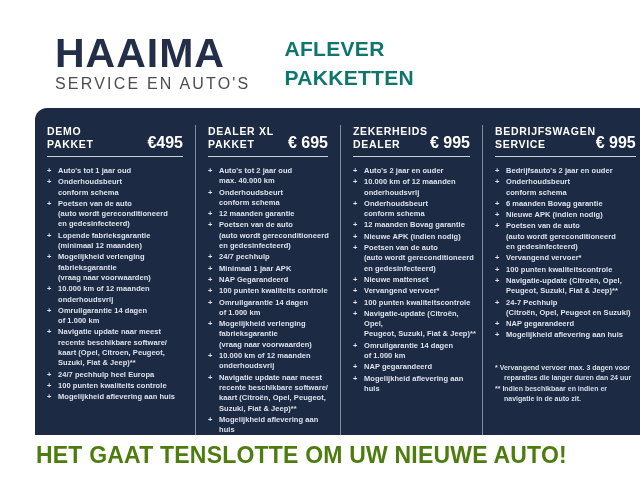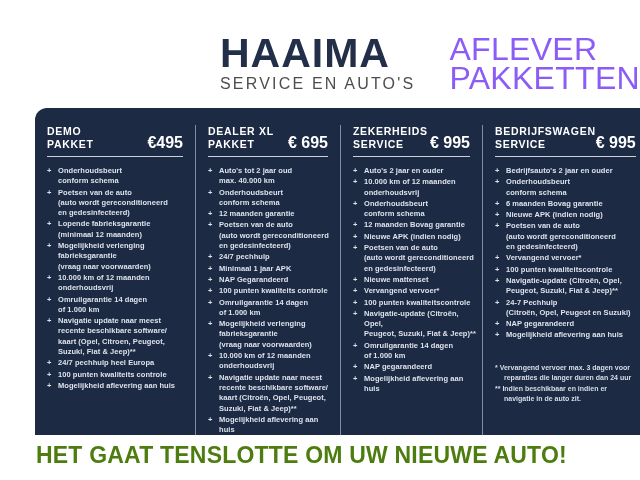--- a/index.html
+++ b/index.html
@@ -3,31 +3,31 @@
 <meta charset="utf-8">
 <style>
   * { box-sizing: border-box; }
   html,body { margin:0; padding:0; }
   body {
     width:640px; height:480px;
     background:#ffffff;
     font-family:"Liberation Sans", sans-serif;
     overflow:hidden;
   }
-  .header { display:flex; align-items:flex-start; padding:33px 0 0 55px;justify-content:flex-end; }
+  .header { display:flex; align-items:flex-start; padding:33px 0 0 55px; }
   .brand-block { margin-right:34px; }
   .brand {
     font-size:41px; font-weight:800; color:#232e49;
     letter-spacing:1px; line-height:40px;
   }
   .brand-sub {
     font-size:16px; color:#4d4d4d; letter-spacing:2.2px; margin-top:2px;
   }
   .title-block {
-    font-size:32px; font-weight:400; color:#8b5cf6;
+    font-size:21px; font-weight:700; color:#0f766e;
     line-height:28.5px; letter-spacing:0.3px; padding-top:2px;
   }
   .panel {
     margin:15px 0 0 35px;
     height:327px;
     background:#1d2a44;
     border-radius:12px 0 0 0;
     display:grid;
     grid-template-columns:161px 145px 142px 1fr;
     padding-top:17px; padding-bottom:12px;
@@ -76,20 +76,21 @@
 
 <div class="panel" id="panel">
   <div class="col">
     <div class="col-header">
       <div class="col-name">DEMO
 PAKKET</div>
       <div class="col-price">€495</div>
     </div>
     <hr class="rule">
     <ul class="items">
+        <li>Auto's tot 1 jaar oud</li>
         <li>Onderhoudsbeurt
 conform schema</li>
         <li>Poetsen van de auto
 (auto wordt gereconditioneerd
 en gedesinfecteerd)</li>
         <li>Lopende fabrieksgarantie
 (minimaal 12 maanden)</li>
         <li>Mogelijkheid verlenging
 fabrieksgarantie
 (vraag naar voorwaarden)</li>
@@ -140,21 +141,21 @@
 kaart (Citroën, Opel, Peugeot,
 Suzuki, Fiat &amp; Jeep)**</li>
         <li>Mogelijkheid aflevering aan huis</li>
       </ul>
 
   </div>
 
   <div class="col">
     <div class="col-header">
       <div class="col-name">ZEKERHEIDS
-SERVICE</div>
+DEALER</div>
       <div class="col-price">€ 995</div>
     </div>
     <hr class="rule">
     <ul class="items">
         <li>Auto's 2 jaar en ouder</li>
         <li>10.000 km of 12 maanden
 onderhoudsvrij</li>
         <li>Onderhoudsbeurt
 conform schema</li>
         <li>12 maanden Bovag garantie</li>

